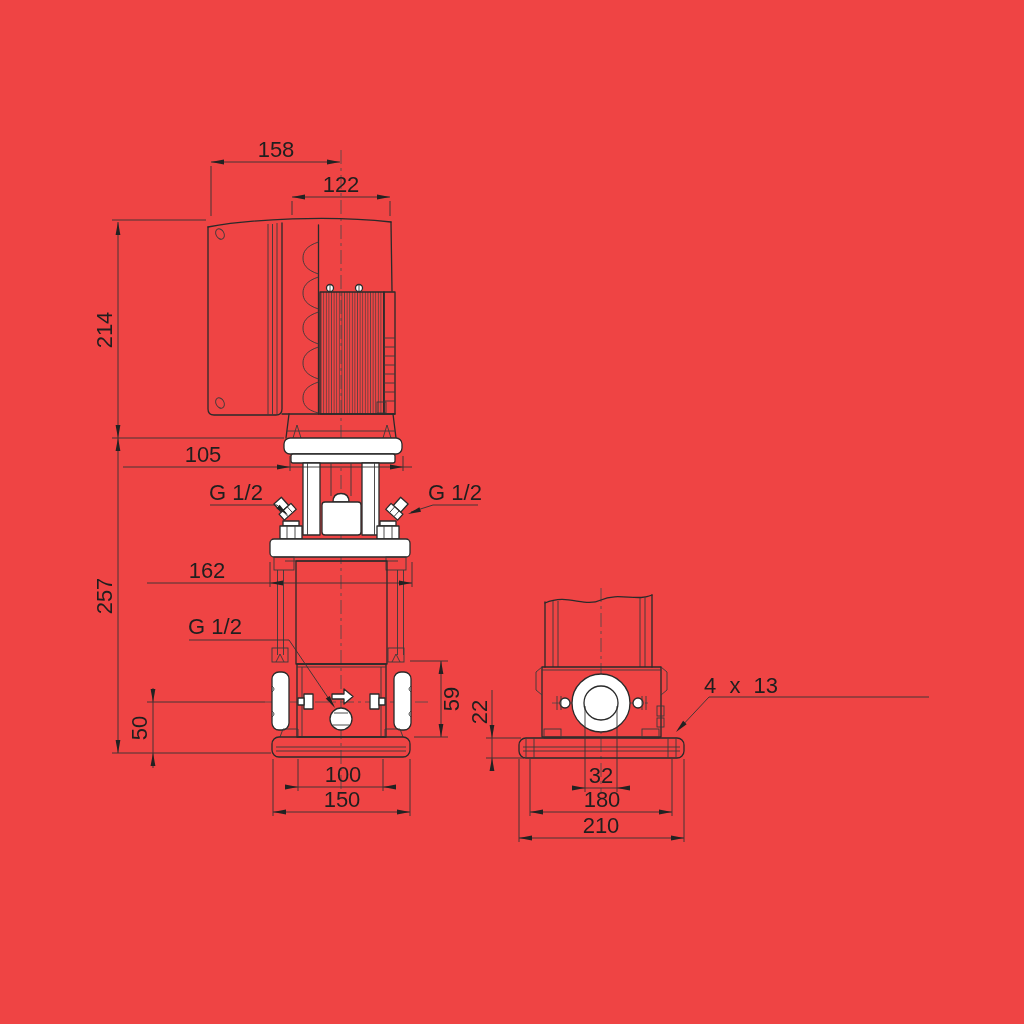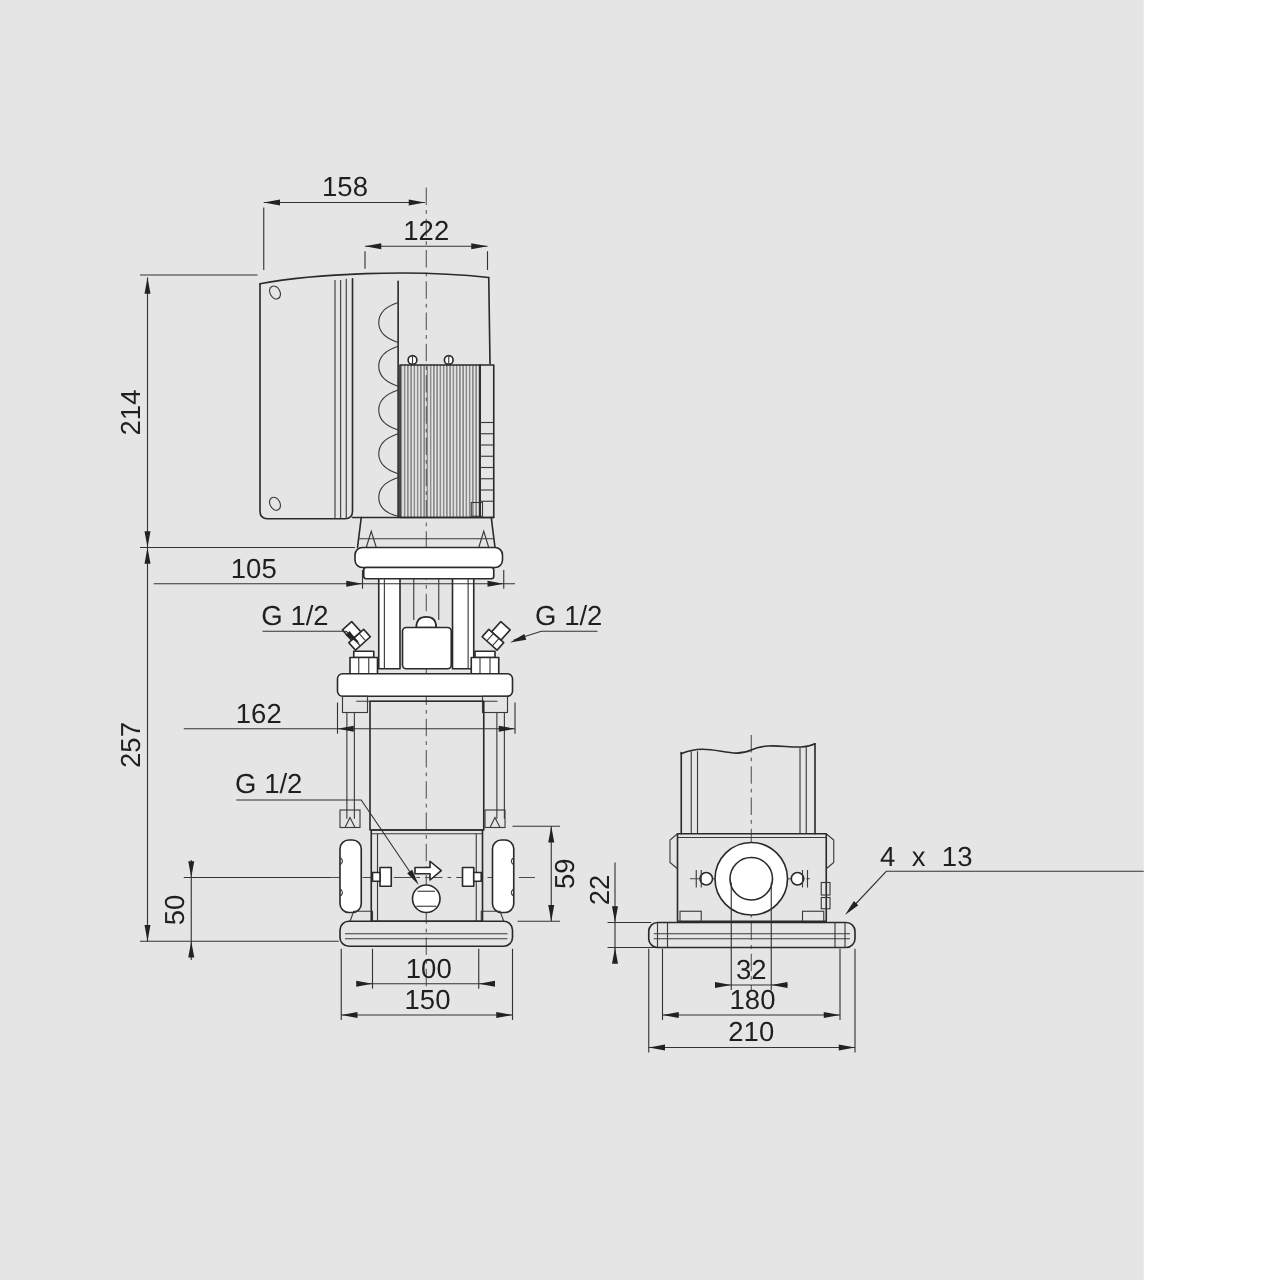--- a/index.html
+++ b/index.html
@@ -1,16 +1,16 @@
 <!DOCTYPE html>
 <html><head>
 <meta charset="utf-8">
 <style>
   html,body{margin:0;padding:0;background:#ffffff;}
-  .page{width:915px;height:1024px;background:#e5e5e5;position:relative;overflow:hidden;}
+  .page{width:1024px;height:1024px;background:#ef4444;position:relative;overflow:hidden;}
   svg{display:block;}
   text{font-family:"Liberation Sans","DejaVu Sans",sans-serif;font-size:22px;fill:#1f1f1f;}
   .dimtxt{text-anchor:middle;}
   .holes{word-spacing:7px;}
   .obj{stroke:#2a2a2a;stroke-width:1.3;fill:none;stroke-linejoin:round;stroke-linecap:round;}
   .objthin{stroke:#3a3a3a;stroke-width:0.9;fill:none;}
   .objw{stroke:#2a2a2a;stroke-width:1.3;fill:#ffffff;stroke-linejoin:round;}
   .dim{stroke:#333;stroke-width:0.9;fill:none;}
   .arr{fill:#222;stroke:none;}
   .cline{stroke:#4a4a4a;stroke-width:0.8;fill:none;stroke-dasharray:14 4 3 4;}

